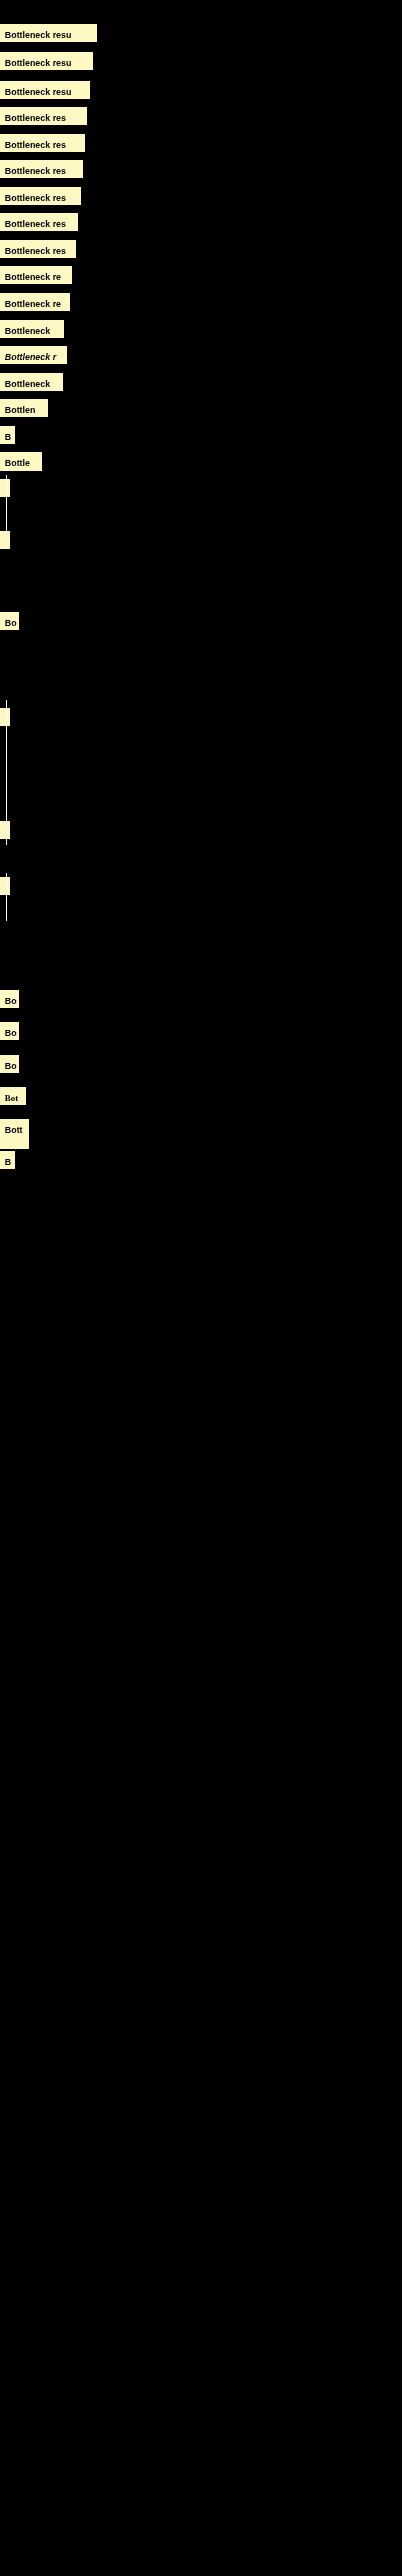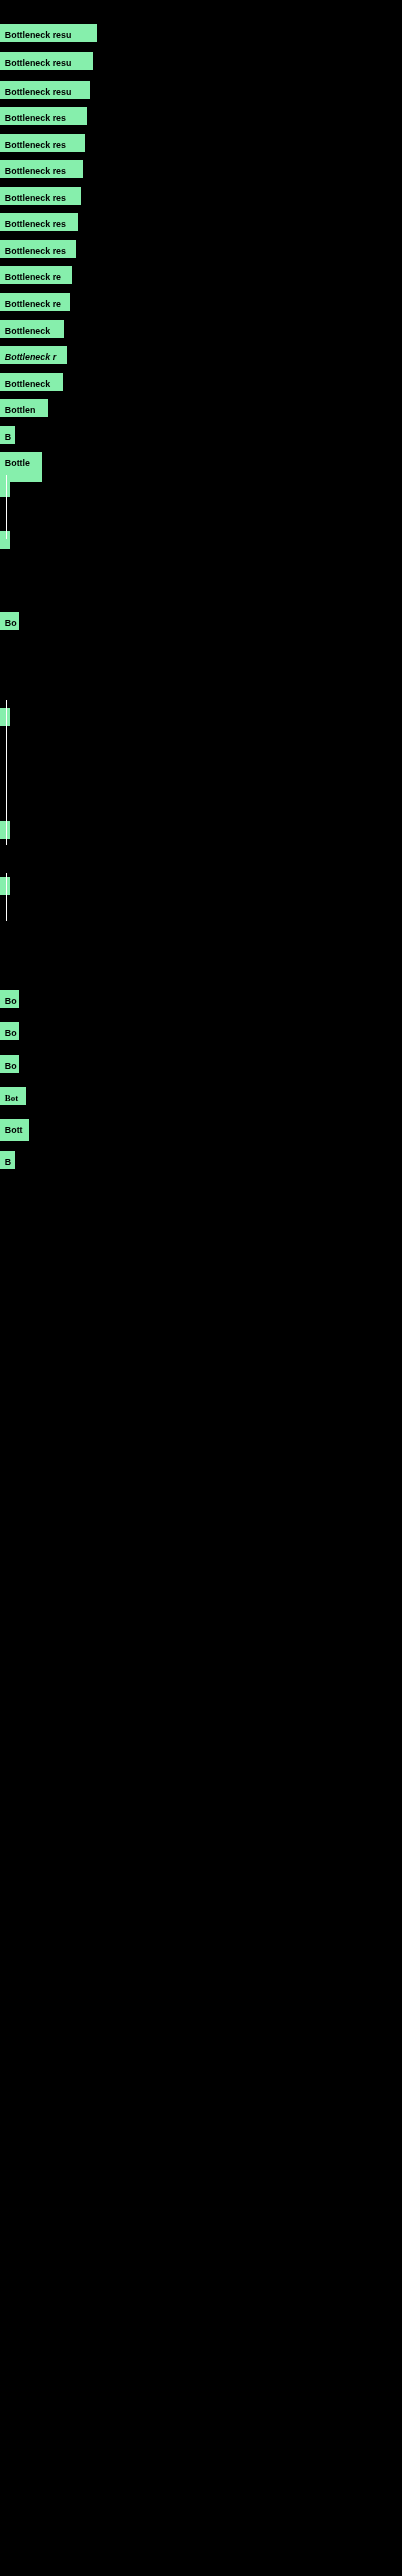--- a/index.html
+++ b/index.html
@@ -19,21 +19,21 @@
       position: absolute;
       top: 6.4px;
       left: 50%;
       transform: translateX(-50%);
       color: #ffffff;
       font-size: 11.3px;
       white-space: nowrap;
     }
     .bottleneck-label {
       position: absolute;
-      background-color: #86efac;
+      background-color: #fef9c3;
       color: #000000;
       font-size: 8.9px;
       font-weight: bold;
       padding: 3.2px 4.8px;
       left: 0;
       cursor: pointer;
       white-space: nowrap;
       overflow: hidden;
     }
     .vertical-line {
@@ -58,32 +58,32 @@
     <div class="bottleneck-label" style="top: 187px; width: 81px; height: 17.7px; line-height: 17.7px;">Bottleneck res</div>
     <div class="bottleneck-label" style="top: 213px; width: 78px; height: 17.7px; line-height: 17.7px;">Bottleneck res</div>
     <div class="bottleneck-label" style="top: 240px; width: 76px; height: 17.7px; line-height: 17.7px;">Bottleneck res</div>
     <div class="bottleneck-label" style="top: 266px; width: 72px; height: 17.7px; line-height: 17.7px;">Bottleneck re</div>
     <div class="bottleneck-label" style="top: 293px; width: 70px; height: 17.7px; line-height: 17.7px;">Bottleneck re</div>
     <div class="bottleneck-label" style="top: 320px; width: 64px; height: 17.7px; line-height: 17.7px;">Bottleneck</div>
     <div class="bottleneck-label" style="top: 346px; width: 67px; height: 17.7px; line-height: 17.7px; font-style: italic;">Bottleneck r</div>
     <div class="bottleneck-label" style="top: 373px; width: 63px; height: 17.7px; line-height: 17.7px;">Bottleneck</div>
     <div class="bottleneck-label" style="top: 399px; width: 48px; height: 17.7px; line-height: 17.7px;">Bottlen</div>
     <div class="bottleneck-label" style="top: 426px; width: 14.5px; height: 17.7px; line-height: 17.7px;">B</div>
-    <div class="bottleneck-label" style="top: 452px; width: 42px; height: 30px; line-height: 17.7px;">Bottle</div>
+    <div class="bottleneck-label" style="top: 452px; width: 42px; height: 19px; line-height: 17.7px;">Bottle</div>
     <div class="bottleneck-label" style="top: 479px; width: 4px; height: 17.7px;"></div>
     <div class="bottleneck-label" style="top: 531px; width: 3.2px; height: 17.7px;"></div>
     <div class="bottleneck-label" style="top: 612px; width: 19.3px; height: 17.7px; line-height: 17.7px;">Bo</div>
     <div class="bottleneck-label" style="top: 708px; width: 3.2px; height: 17.7px;"></div>
     <div class="bottleneck-label" style="top: 821px; width: 3.2px; height: 17.7px;"></div>
     <div class="bottleneck-label" style="top: 877px; width: 4px; height: 17.7px;"></div>
     <div class="bottleneck-label" style="top: 990px; width: 19.3px; height: 17.7px; line-height: 17.7px;">Bo</div>
     <div class="bottleneck-label" style="top: 1022px; width: 19.3px; height: 17.7px; line-height: 17.7px;">Bo</div>
     <div class="bottleneck-label" style="top: 1055px; width: 19.3px; height: 17.7px; line-height: 17.7px;">Bo</div>
     <div class="bottleneck-label" style="top: 1087px; width: 26px; height: 17.7px; line-height: 17.7px; font-family: Liberation Serif, serif;">Bot</div>
-    <div class="bottleneck-label" style="top: 1119px; width: 29px; height: 22px; line-height: 17.7px;">Bott</div>
+    <div class="bottleneck-label" style="top: 1119px; width: 29px; height: 30px; line-height: 17.7px;">Bott</div>
     <div class="bottleneck-label" style="top: 1151px; width: 14.5px; height: 17.7px; line-height: 17.7px;">B</div>
   </div>
 <div id="lines-container">
     <div class="vertical-line" style="top: 475px; height: 64px;"></div>
     <div class="vertical-line" style="top: 700px; height: 145px;"></div>
     <div class="vertical-line" style="top: 873px; height: 48px;"></div>
   </div>
 
 
 </body></html>

